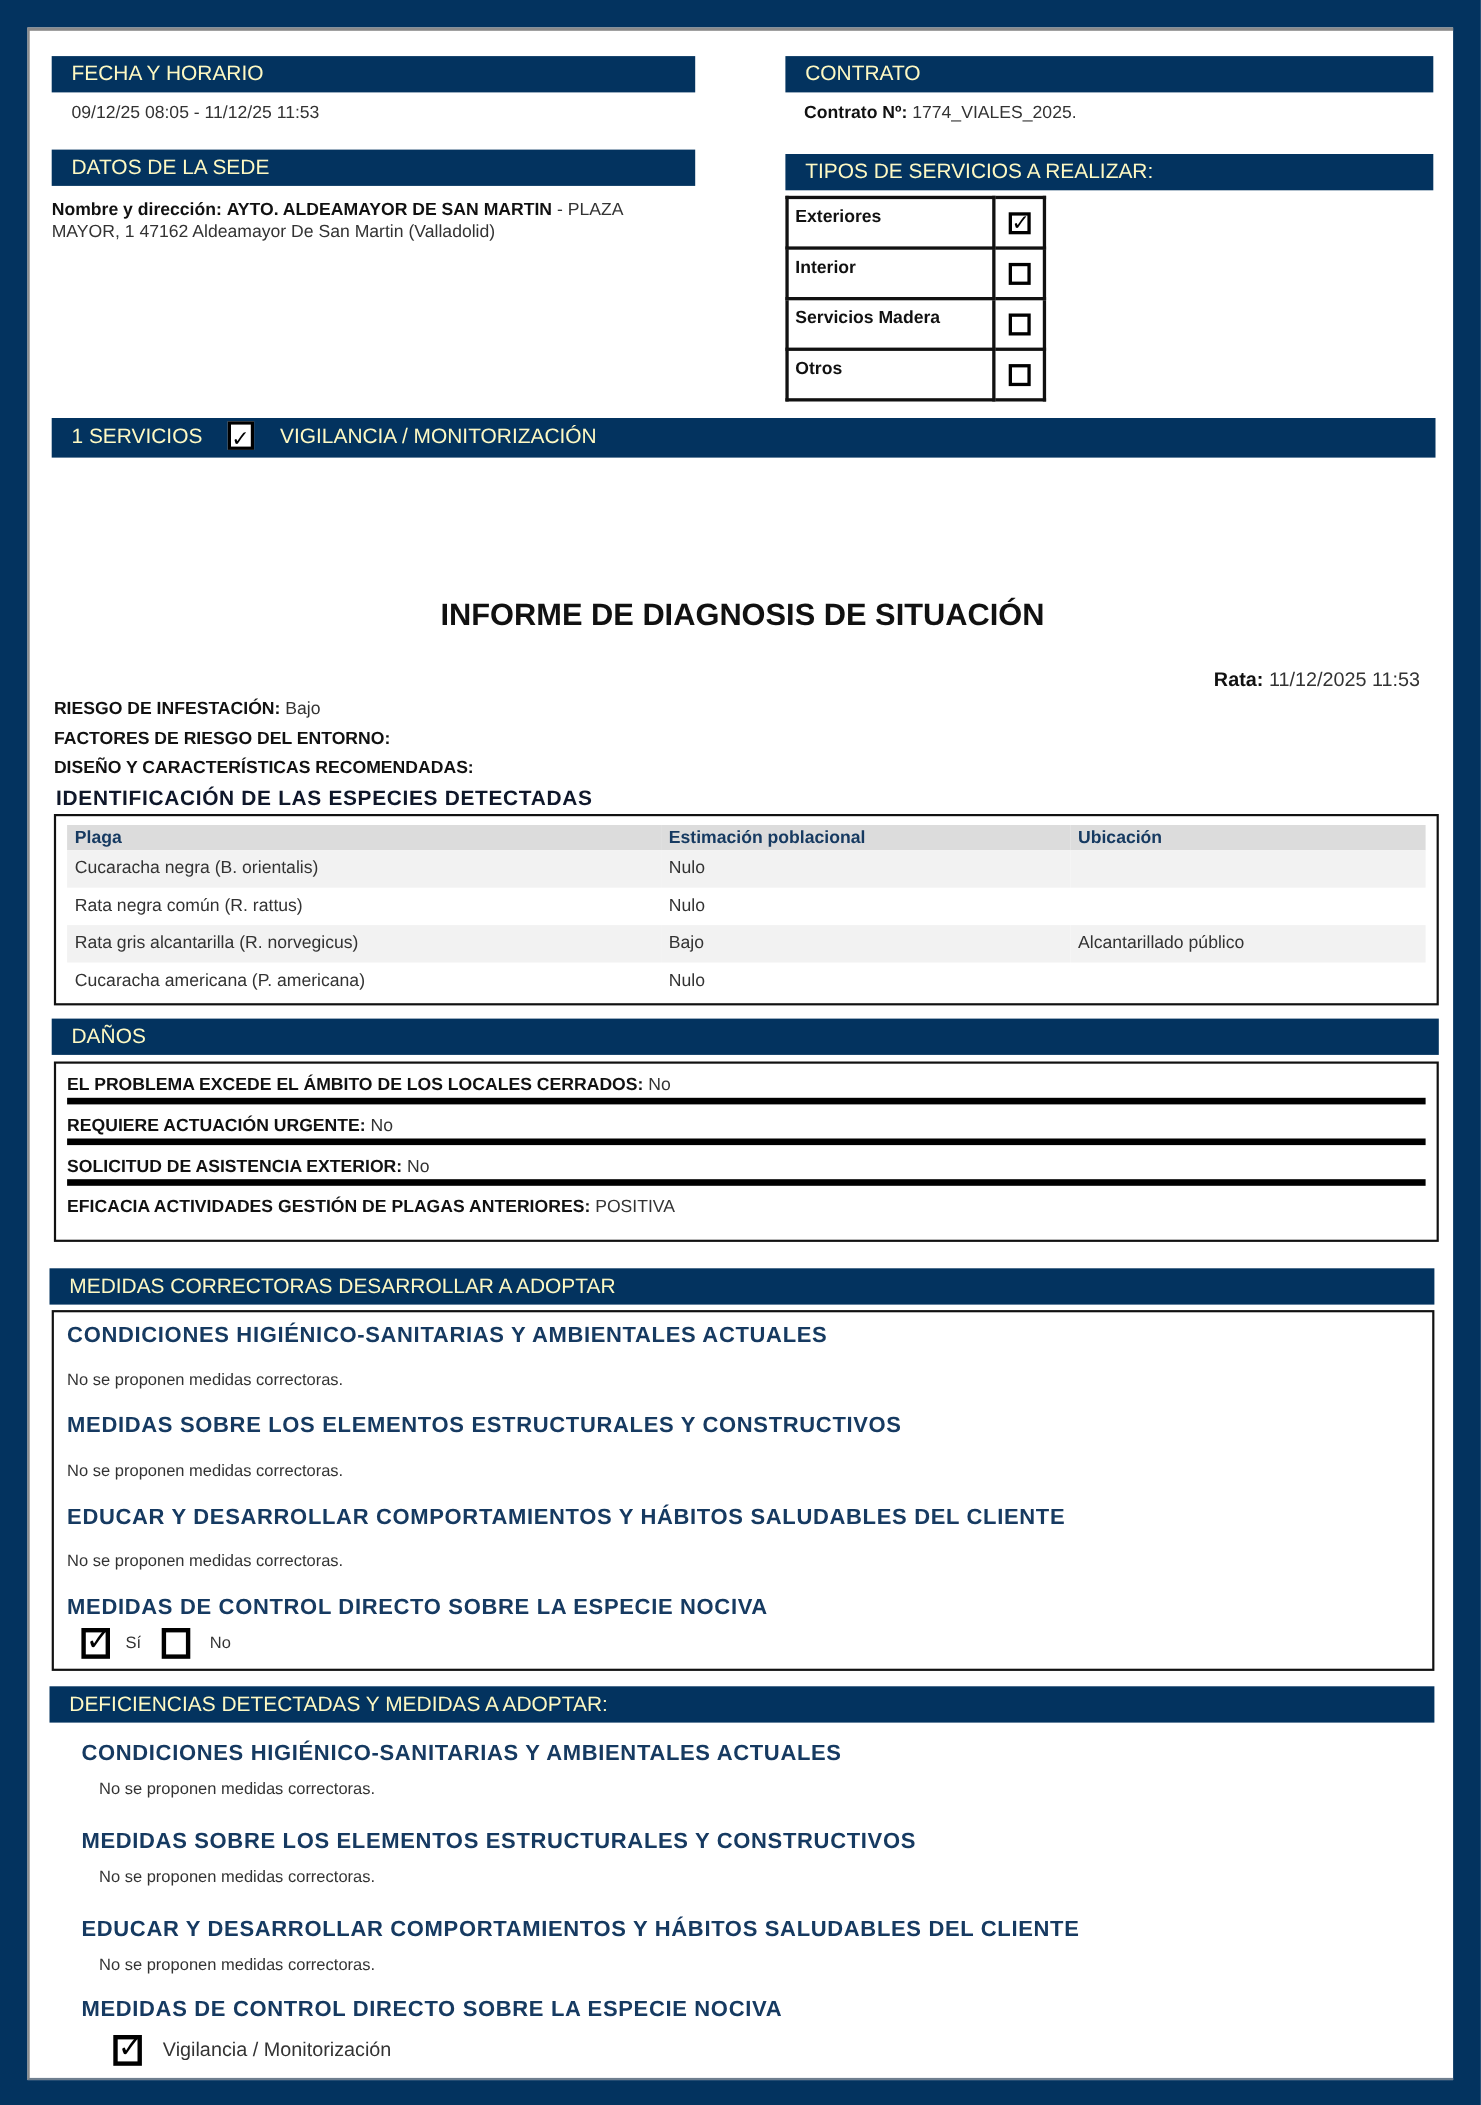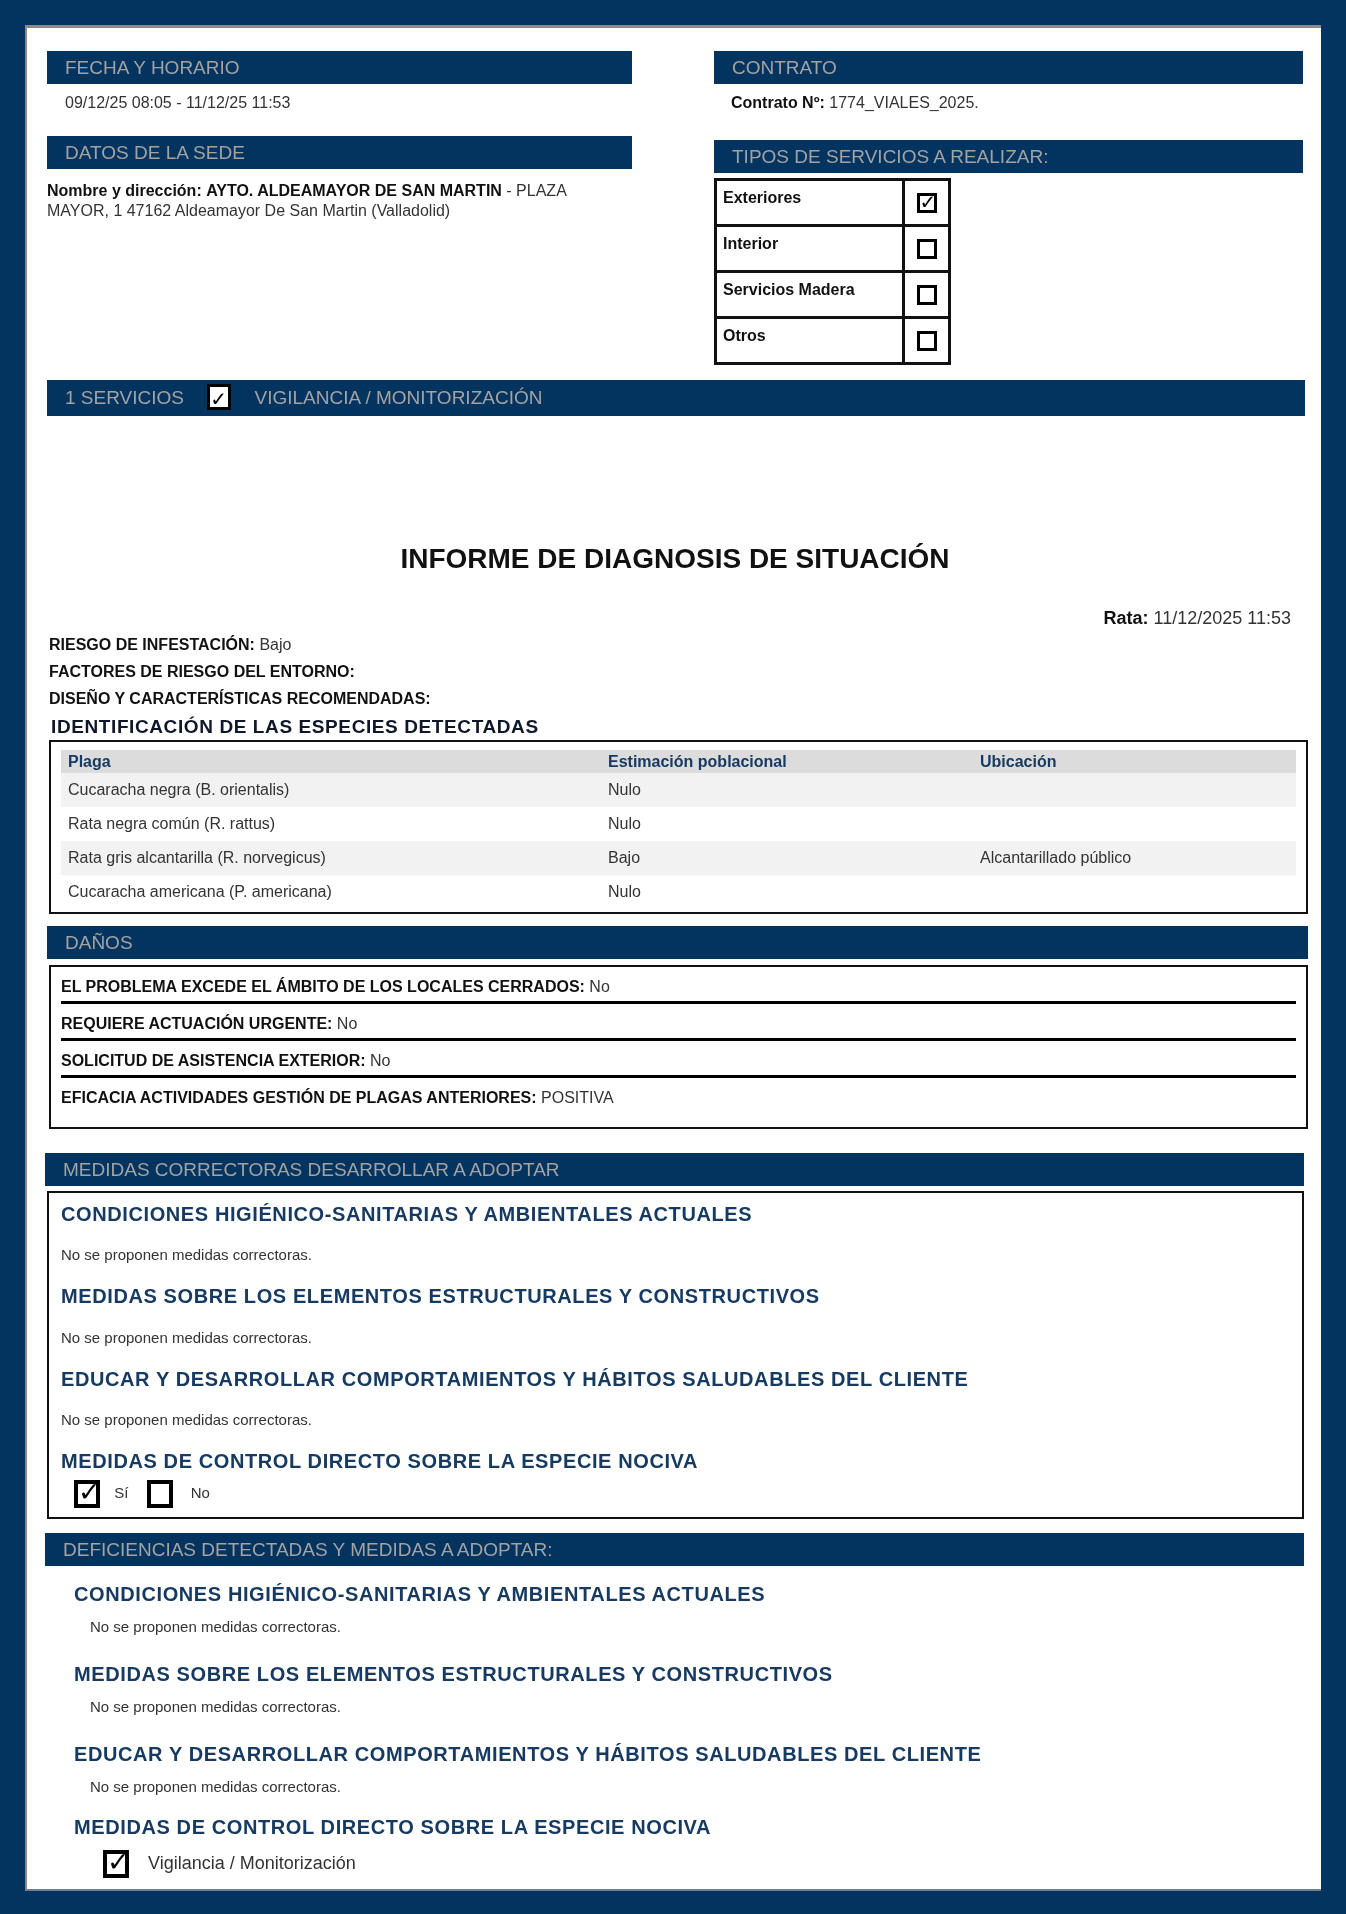--- a/index.html
+++ b/index.html
@@ -5,21 +5,21 @@
     * { box-sizing: border-box; margin: 0; padding: 0; }
     html, body { width: 1346px; height: 1914px; background: #03335f; overflow: hidden; }
     body { font-family: "Liberation Sans", sans-serif; color: #222; position: relative; }
     .page {
       position: absolute; left: 25px; top: 25px; width: 1296px; height: 1866px;
       background: #fff; border-top: 3px solid #8a8a8a; border-left: 2px solid #8a8a8a;
       border-bottom: 2px solid #6f7f8f;
     }
     .abs { position: absolute; }
     .bar {
-      position: absolute; background: #03335f; color: #a3a3a3;
+      position: absolute; background: #03335f; color: #fef9c3;
       font-size: 19px; height: 33px; line-height: 33px; padding-left: 18px;
     }
     .txt { font-size: 16px; color: #333; }
     .b { font-weight: bold; color: #111; }
     .svc-table { position: absolute; left: 687px; top: 150px; border-collapse: collapse; border: 3px solid #111; }
     .svc-table td { border: 3px solid #111; height: 46px; vertical-align: top; }
     .svc-table td.lbl { width: 188px; font-size: 16px; font-weight: bold; padding: 8px 0 0 6px; color: #111; }
     .svc-table td.chk { width: 46px; vertical-align: middle; text-align: center; }
     .cb {
       display: inline-block; width: 20px; height: 20px; border: 3px solid #000; background: #fff;
@@ -44,21 +44,21 @@
       padding: 8px 10px 0 10px;
     }
     .species table { width: 100%; border-collapse: collapse; font-size: 16px; }
     .species th { background: #dcdcdc; color: #163a61; text-align: left; font-weight: bold; height: 23px; padding-left: 7px; }
     .species td { height: 34px; padding-left: 7px; color: #333; }
     .species tr:nth-child(even) td { background: #f2f2f2; }
     .danos {
       position: absolute; left: 22px; top: 937px; width: 1259px; height: 164px; border: 2px solid #111;
       padding: 0 10px;
     }
-    .danos .row { height: 37px; line-height: 40px; font-size: 16px; border-bottom: 3px solid #000000; color: #333; }
+    .danos .row { height: 37px; line-height: 40px; font-size: 16px; border-bottom: 6px solid #000000; color: #333; }
     .danos .row:last-child { border-bottom: none; }
     .medidas {
       position: absolute; left: 20px; top: 1163px; width: 1257px; height: 328px; border: 2px solid #111;
       padding-left: 12px;
     }
     .sub-h { font-size: 20px; font-weight: bold; color: #163a61; letter-spacing: 0.6px; }
     .sm { font-size: 15px; color: #333; }
   </style>
 </head>
 <body>

